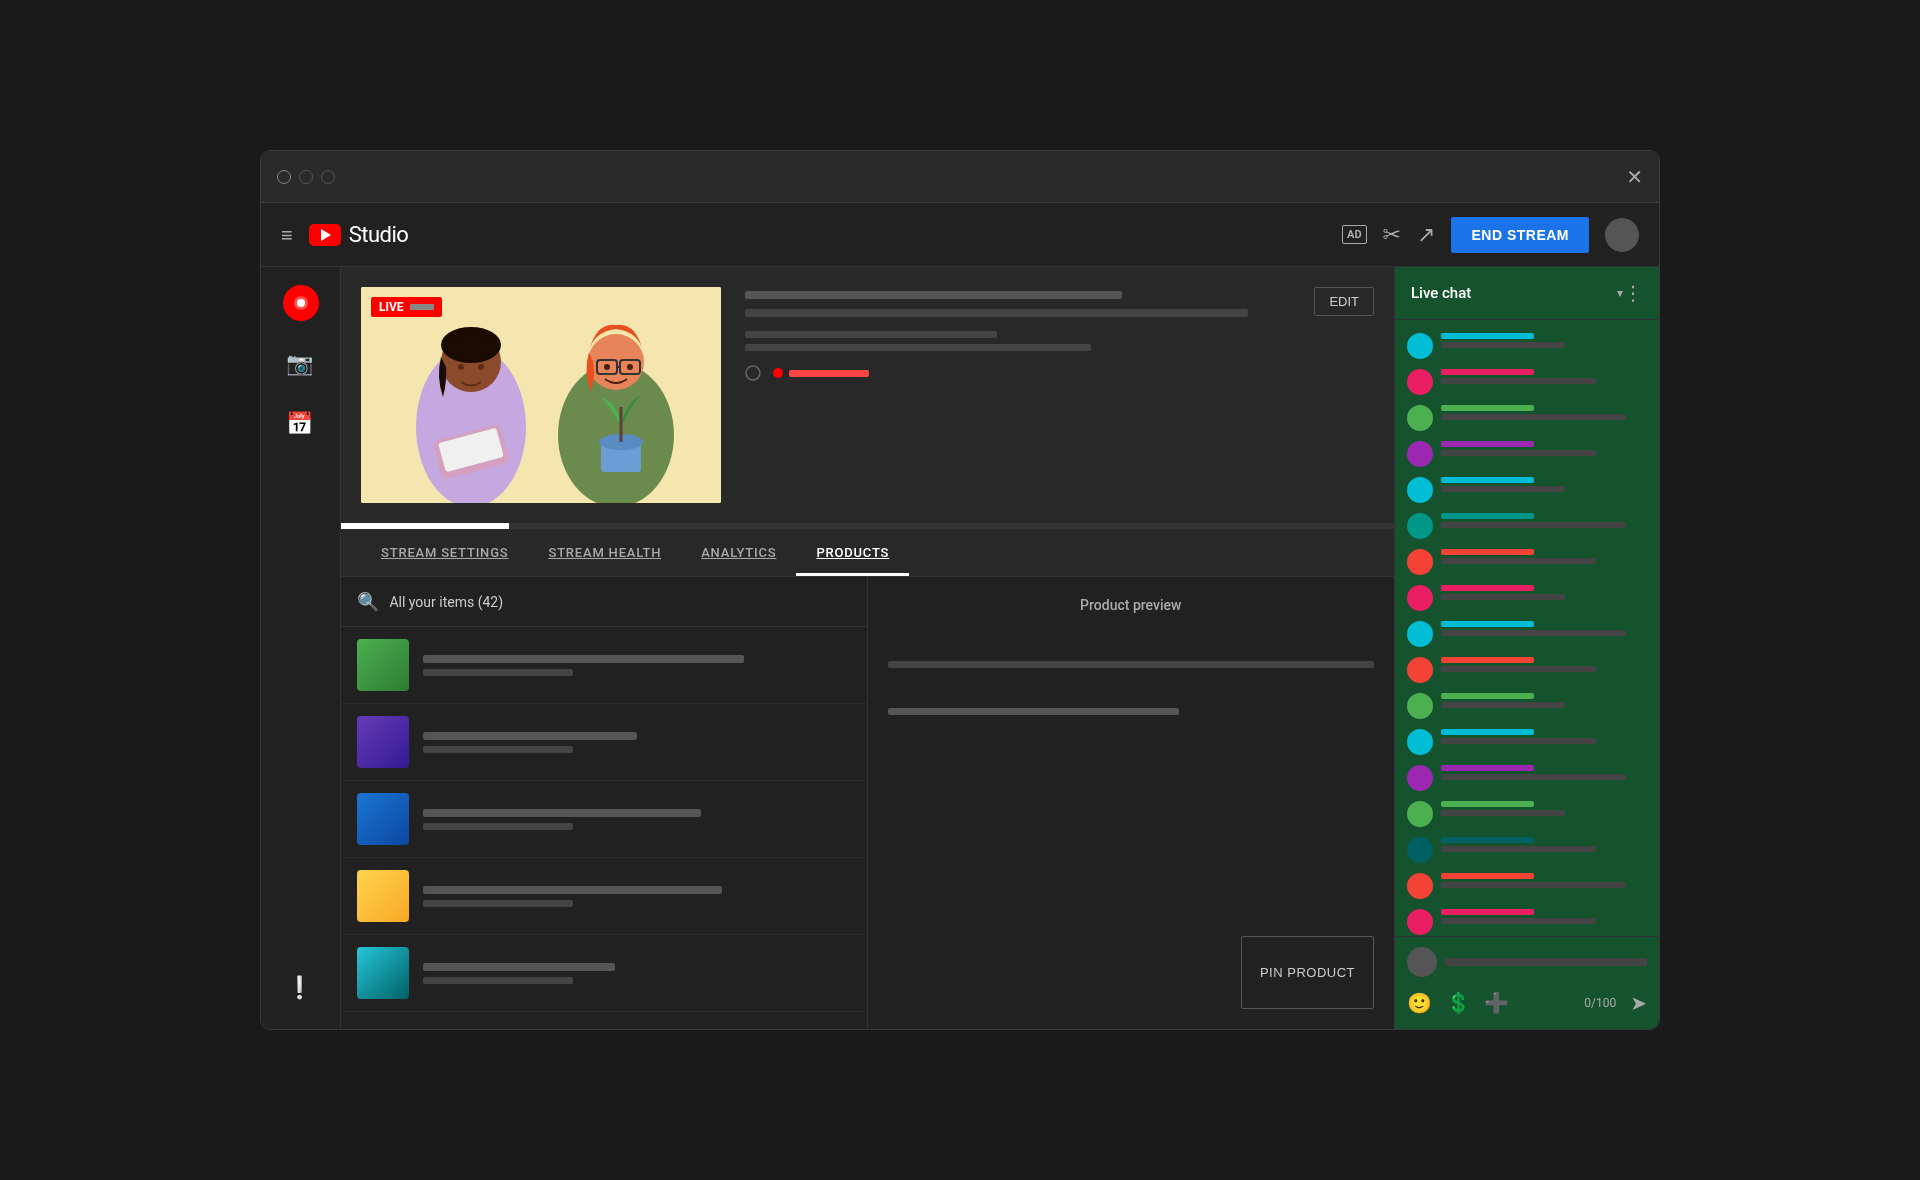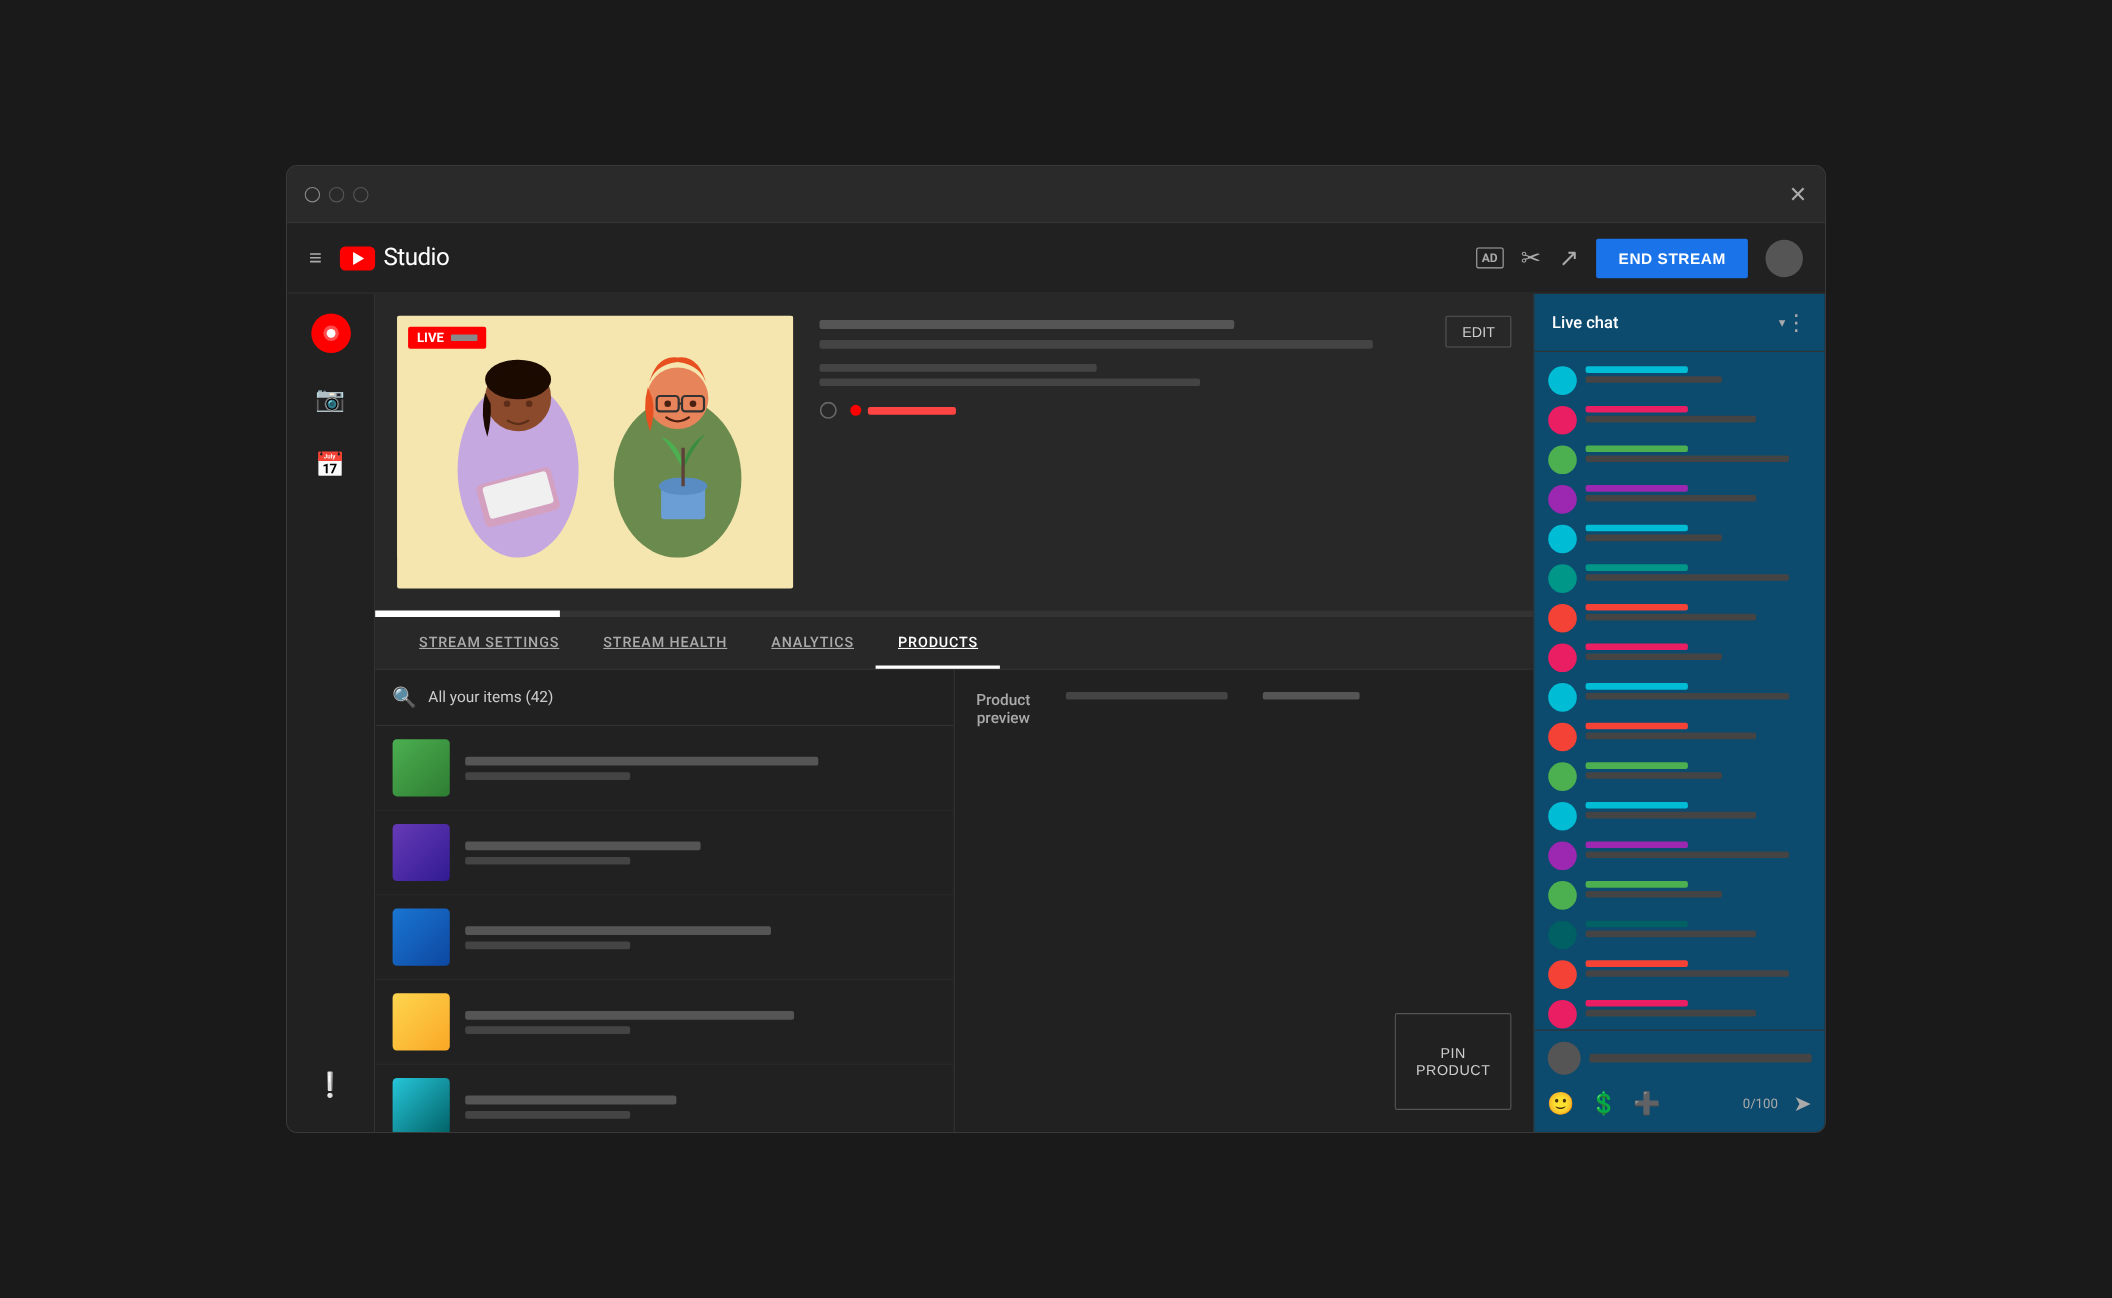--- a/index.html
+++ b/index.html
@@ -206,21 +206,21 @@
     
     .stream-preview {
       background: #282828;
       padding: 20px;
       display: flex;
       gap: 24px;
       flex-shrink: 0;
     }
     .video-thumbnail {
       width: 360px;
-      height: 248px;
+      height: 216px;
       background: #f5e6b0;
       border-radius: 2px;
       flex-shrink: 0;
       position: relative;
       overflow: hidden;
     }
     .live-badge {
       position: absolute;
       top: 10px;
       left: 10px;
@@ -441,21 +441,21 @@
     }
     .product-price-bar {
       height: 7px;
       background: #444;
       border-radius: 2px;
       width: 35%;
     }
     .product-preview {
       flex: 1;
       display: flex;
-      flex-direction: row;
+      flex-direction: column;
       padding: 20px;
       gap: 32px;
     }
     .product-preview-title {
       color: #aaa;
       font-size: 14px;
       font-weight: 500;
       margin-bottom: 16px;
       text-align: center;
     }
@@ -480,21 +480,21 @@
       border: 1px solid #555;
       padding: 28px 18px;
       font-size: 13px;
       cursor: pointer;
       border-radius: 2px;
       letter-spacing: 0.5px;
     }
     
     .chat-panel {
       width: 265px;
-      background: #0c4a6e;
+      background: #14532d;
       display: flex;
       flex-direction: column;
       border-left: 1px solid #333;
     }
     .chat-header {
       display: flex;
       align-items: center;
       padding: 14px 16px;
       border-bottom: 1px solid #333;
     }

